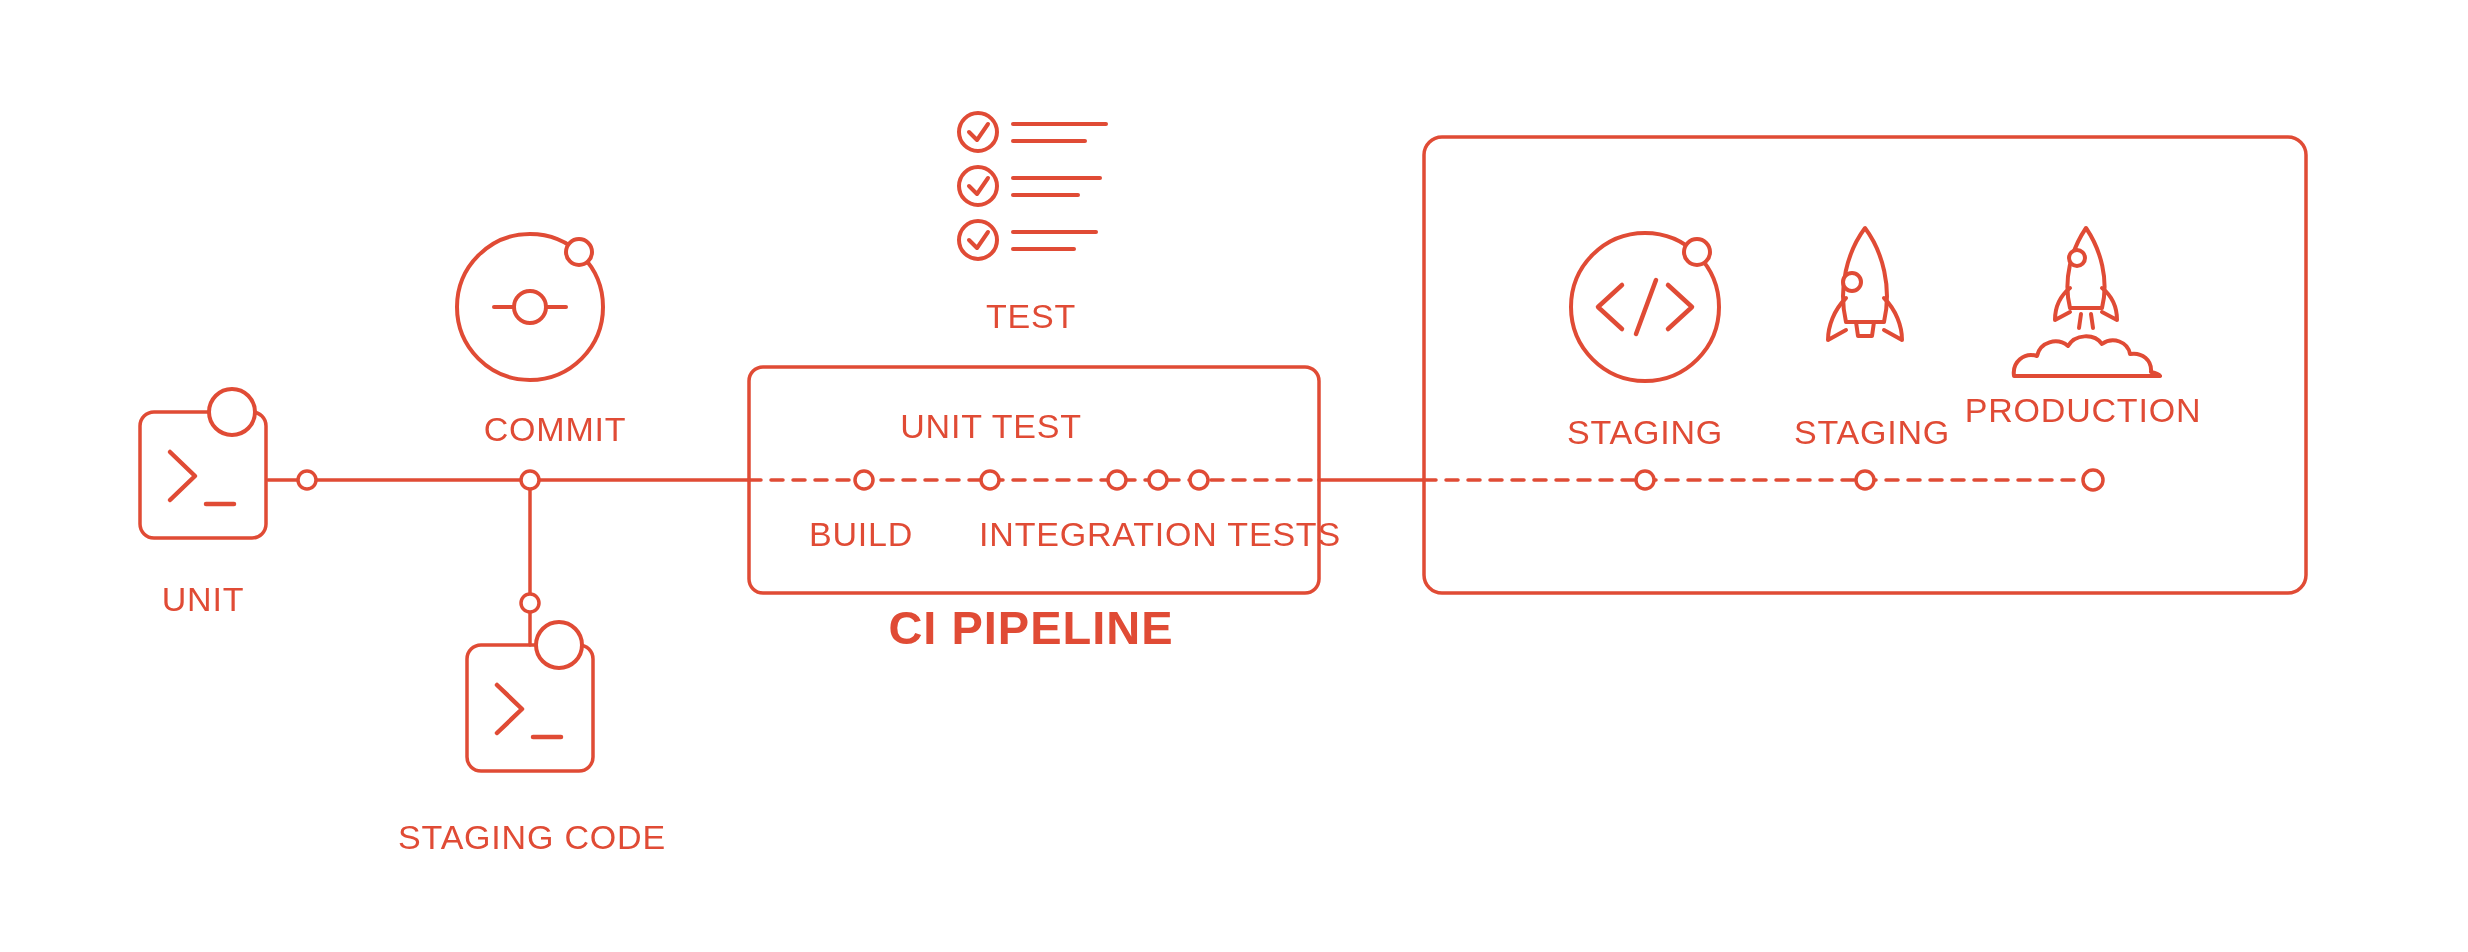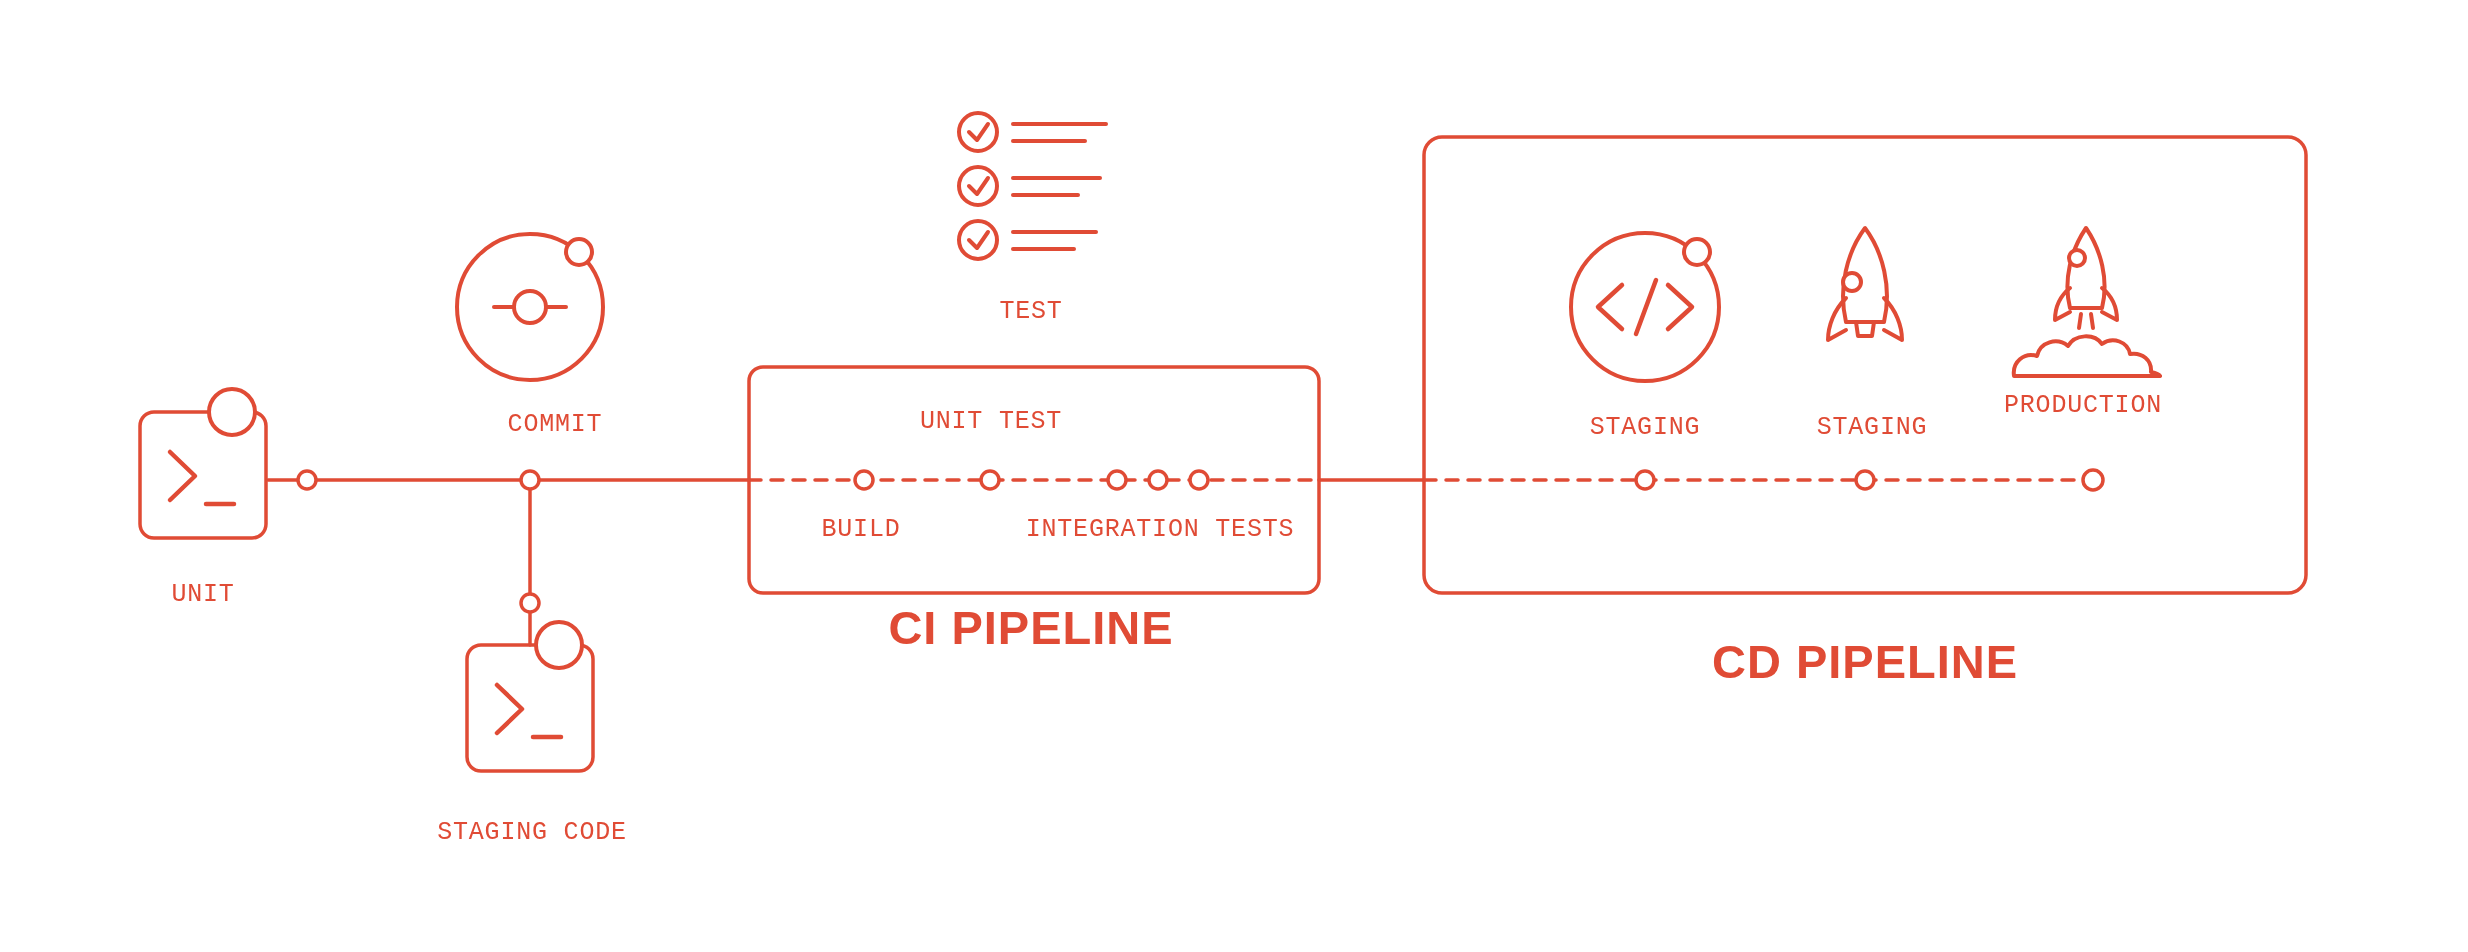--- a/index.html
+++ b/index.html
@@ -15,25 +15,24 @@
   }
   svg.diagram {
     position: absolute;
     top: 0; left: 0;
     color: var(--accent);
   }
   .label {
     position: absolute;
     transform: translateX(-50%);
     color: var(--accent);
-    font-size: 25px;
+    font-size: 34px;
     letter-spacing: 0.8px;
     white-space: nowrap;
     font-weight: 400;
-    font-family: Liberation Mono, monospace;
   }
   .title {
     position: absolute;
     transform: translateX(-50%);
     color: var(--accent);
     font-size: 47px;
     font-weight: 600;
     letter-spacing: 1px;
     white-space: nowrap;
   }
@@ -149,15 +148,14 @@
   <div class="label" style="left:1160px; top:515px;">INTEGRATION TESTS</div>
 
   <div class="label" style="left:1645px; top:413px;">STAGING</div>
 
   <div class="label" style="left:1865px; top:413px;margin-left:7px;">STAGING</div>
 
   <div class="label" style="left:2083px; top:391px;">PRODUCTION</div>
 
   <div class="title" style="left:1031px; top:600px;">CI PIPELINE</div>
 
-  <div class="title" style="left:1865px; top:634px;">CD PIPELINE</div>
 
 </div>
 
 </body></html>

